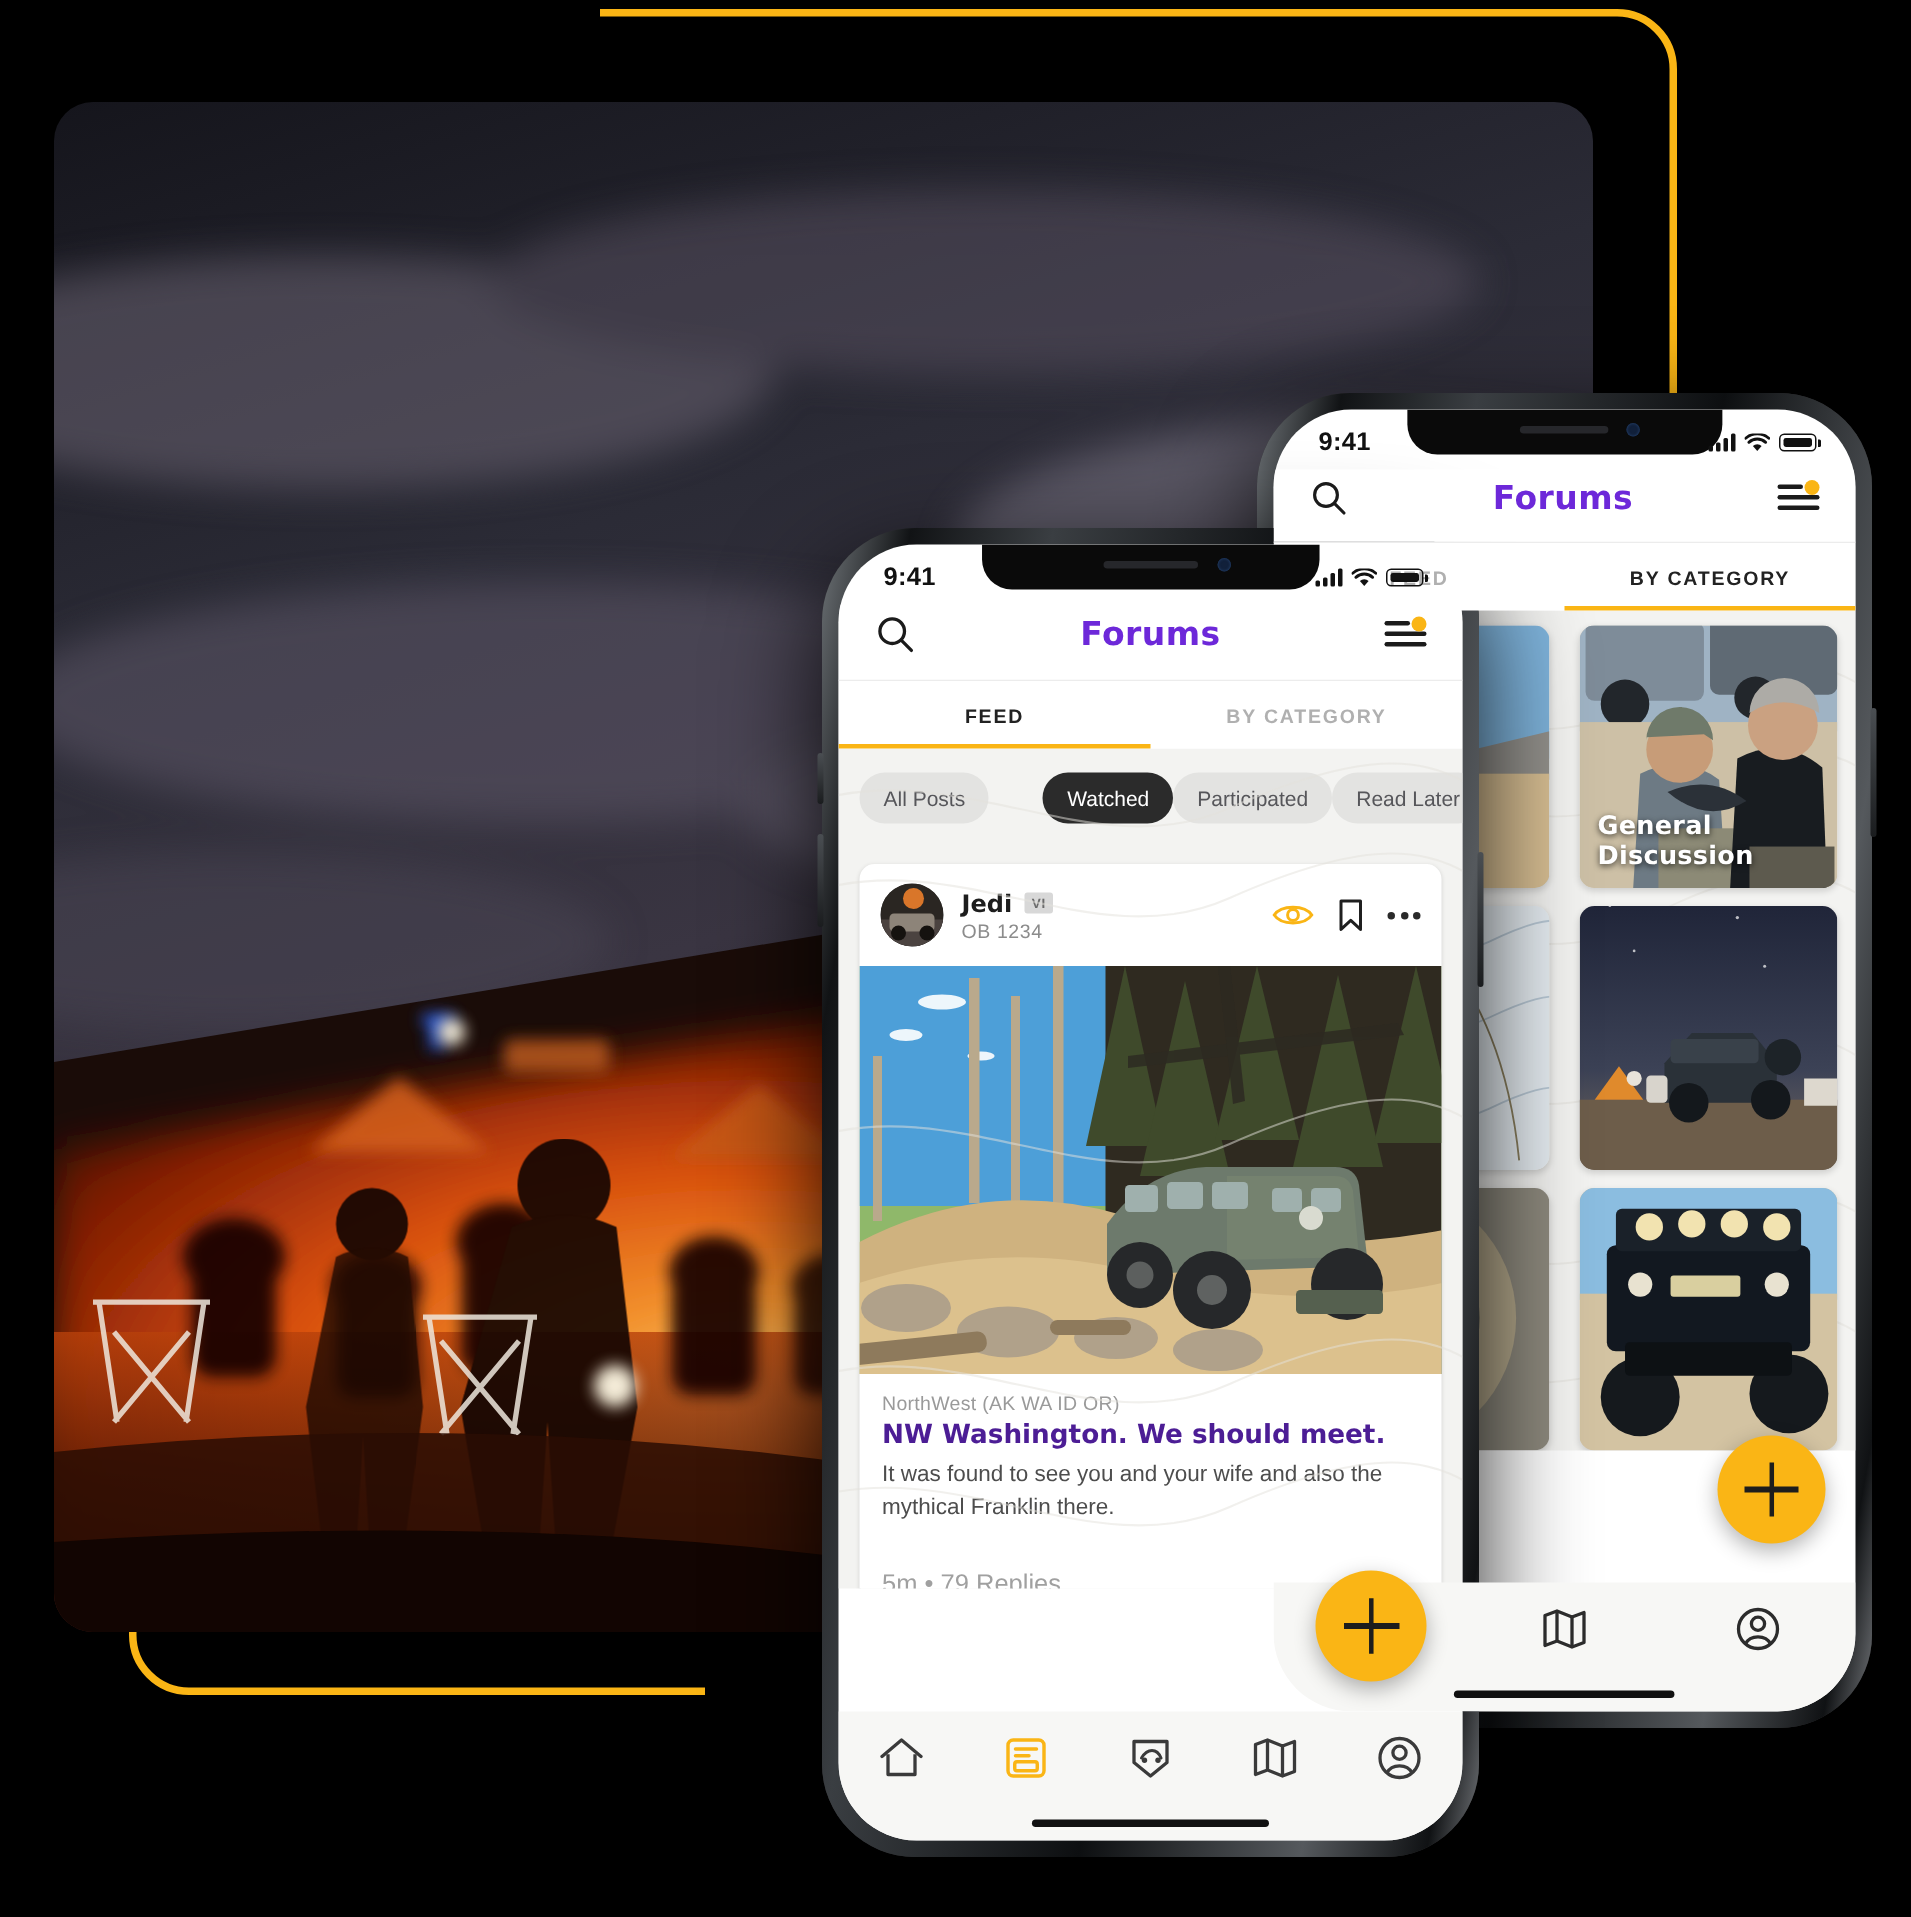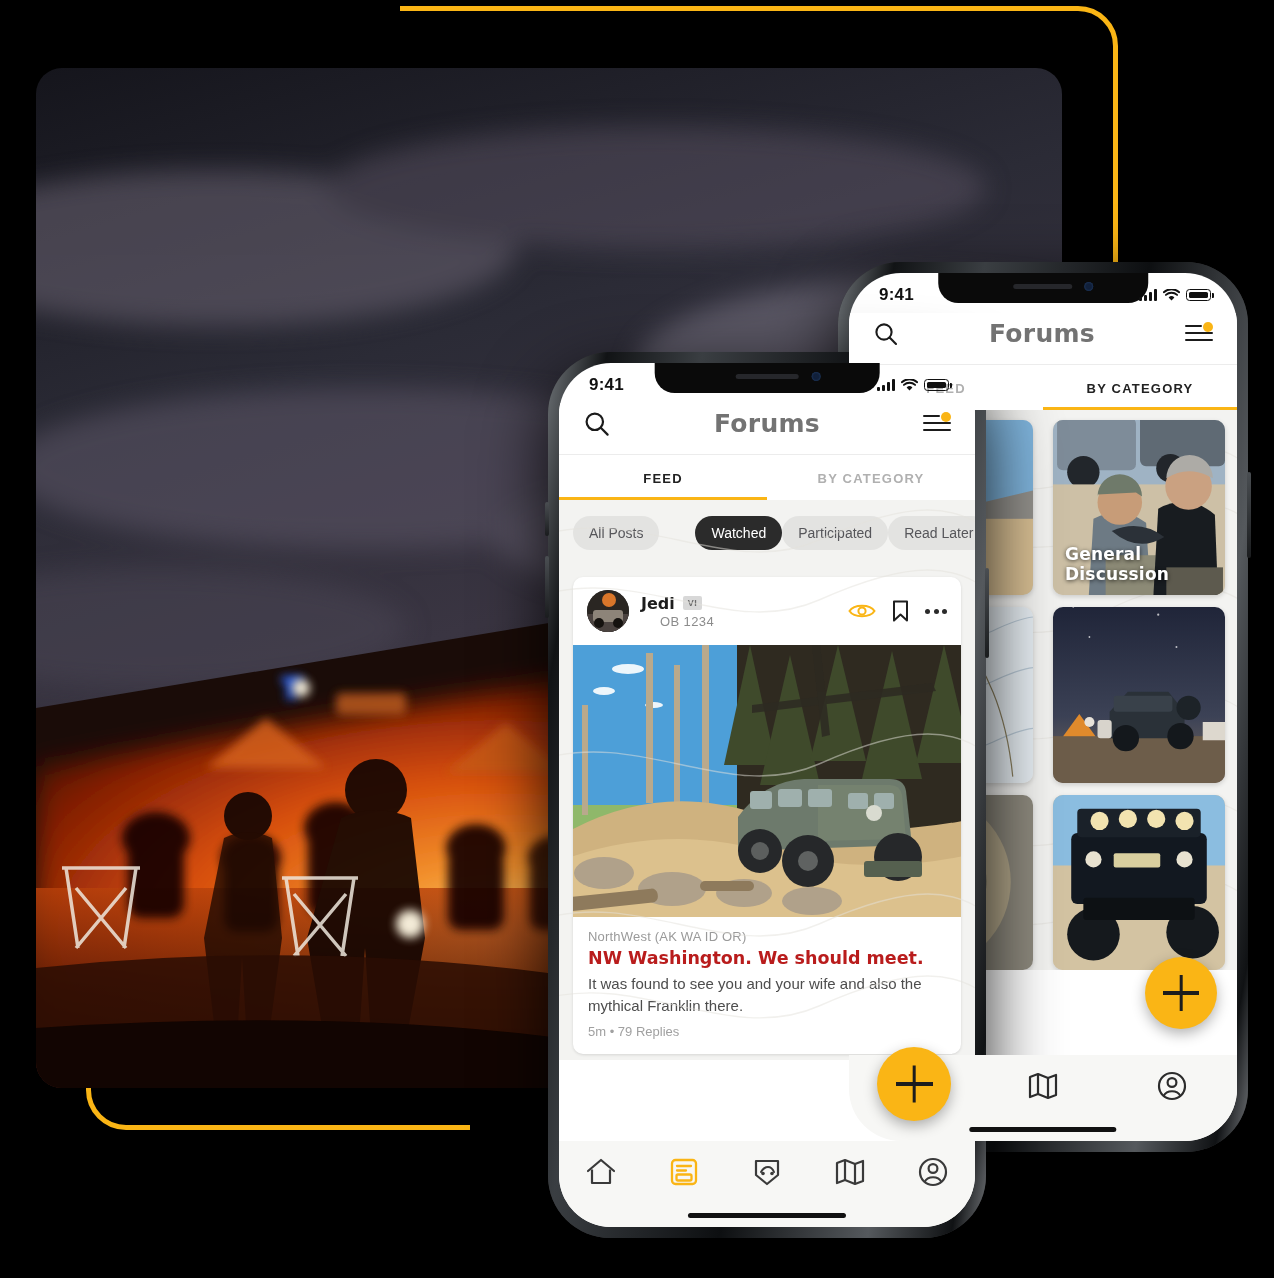--- a/index.html
+++ b/index.html
@@ -51,21 +51,21 @@
   .bars i:nth-child(1){height:4px}.bars i:nth-child(2){height:6px}
   .bars i:nth-child(3){height:9px}.bars i:nth-child(4){height:12px}
   .batt{ width:25px;height:12px;border:1.6px solid #111;border-radius:3.5px;position:relative;}
   .batt::after{content:"";position:absolute;right:-4px;top:3.2px;width:2px;height:5px;
     background:#111;border-radius:0 1px 1px 0;}
   .batt i{position:absolute;inset:1.6px;background:#111;border-radius:1.6px;}
 
   
   .appbar{ position:relative; display:flex; align-items:center; justify-content:space-between;
     padding:6px 24px 16px; background:#fff; z-index:8;}
-  .apptitle{ font-size:25px; font-weight:700; color:#737373; letter-spacing:.3px;
+  .apptitle{ font-size:22px; font-weight:700; color:#6d28d9; letter-spacing:.3px;
     font-family:"DejaVu Sans", sans-serif; }
   .hamb{ position:relative; width:28px; height:20px; }
   .hamb i{ position:absolute; left:0; height:2.6px; background:#1b1b1b; border-radius:2px;}
   .hamb i:nth-child(1){ top:1px; width:17px;}
   .hamb i:nth-child(2){ top:8px; width:28px;}
   .hamb i:nth-child(3){ top:15px; width:28px;}
   .hamb .dot{ position:absolute; right:0; top:-2px; width:10px; height:10px;
     border-radius:50%; background:#FAB515;}
 
   
@@ -87,32 +87,32 @@
   .cardhead{ display:flex; align-items:center; padding:13px 14px; }
   .avatar{ width:42px;height:42px;border-radius:50%;overflow:hidden;flex:0 0 42px;
     background:#3a3a3a;}
   .avatar svg{display:block;width:100%;height:100%;}
   .uwrap{ margin-left:12px; flex:1; }
   .urow{ display:flex; align-items:center; gap:8px;}
   .uname{ font-size:16px; font-weight:700; color:#1d1d1d;
     font-family:"DejaVu Sans", sans-serif;}
   .vi{ background:#d8d8d8; color:#6a6a6a; font-size:9px; font-weight:700;
     padding:2px 5px; border-radius:2px; letter-spacing:.5px;}
-  .usub{ font-size:13px; color:#8c8c8c; margin-top:1px; letter-spacing:.4px;margin-left:19px;}
+  .usub{ font-size:13px; color:#8c8c8c; margin-top:1px; letter-spacing:.4px;}
   .acts{ display:flex; align-items:center; gap:16px;}
   .dots{ display:flex; gap:3.5px; }
   .dots i{ width:5px;height:5px;border-radius:50%;background:#2a2a2a;display:block;}
 
   .postimg{ width:100%; height:272px; display:block; }
   .posttxt{ padding:12px 15px 15px; }
   .cat{ font-size:13px; color:#9a9a9a; letter-spacing:.2px;}
-  .ttl{ font-size:17.5px; font-weight:700; color:#b91c1c; margin:4px 0 5px;
+  .ttl{ font-size:17.5px; font-weight:700; color:#4c1d95; margin:4px 0 5px;
     font-family:"DejaVu Sans", sans-serif;}
   .exc{ font-size:15px; color:#4d4d4d; line-height:1.45;}
-  .meta{ font-size:13px; color:#a0a0a0; margin-top:7px;}
+  .meta{ font-size:17px; color:#a0a0a0; margin-top:30px;}
 
   
   .fab{ position:absolute; border-radius:50%; background:#FAB515;
     display:flex;align-items:center;justify-content:center;
     box-shadow:0 5px 14px rgba(0,0,0,.3); z-index:30;}
   .fab span{ position:relative; display:block; width:50%; height:3.4px; background:#1d1d1d;}
   .fab span::after{ content:""; position:absolute; left:50%; top:50%;
     transform:translate(-50%,-50%) rotate(90deg); width:100%; height:3.4px; background:#1d1d1d;}
 
   

